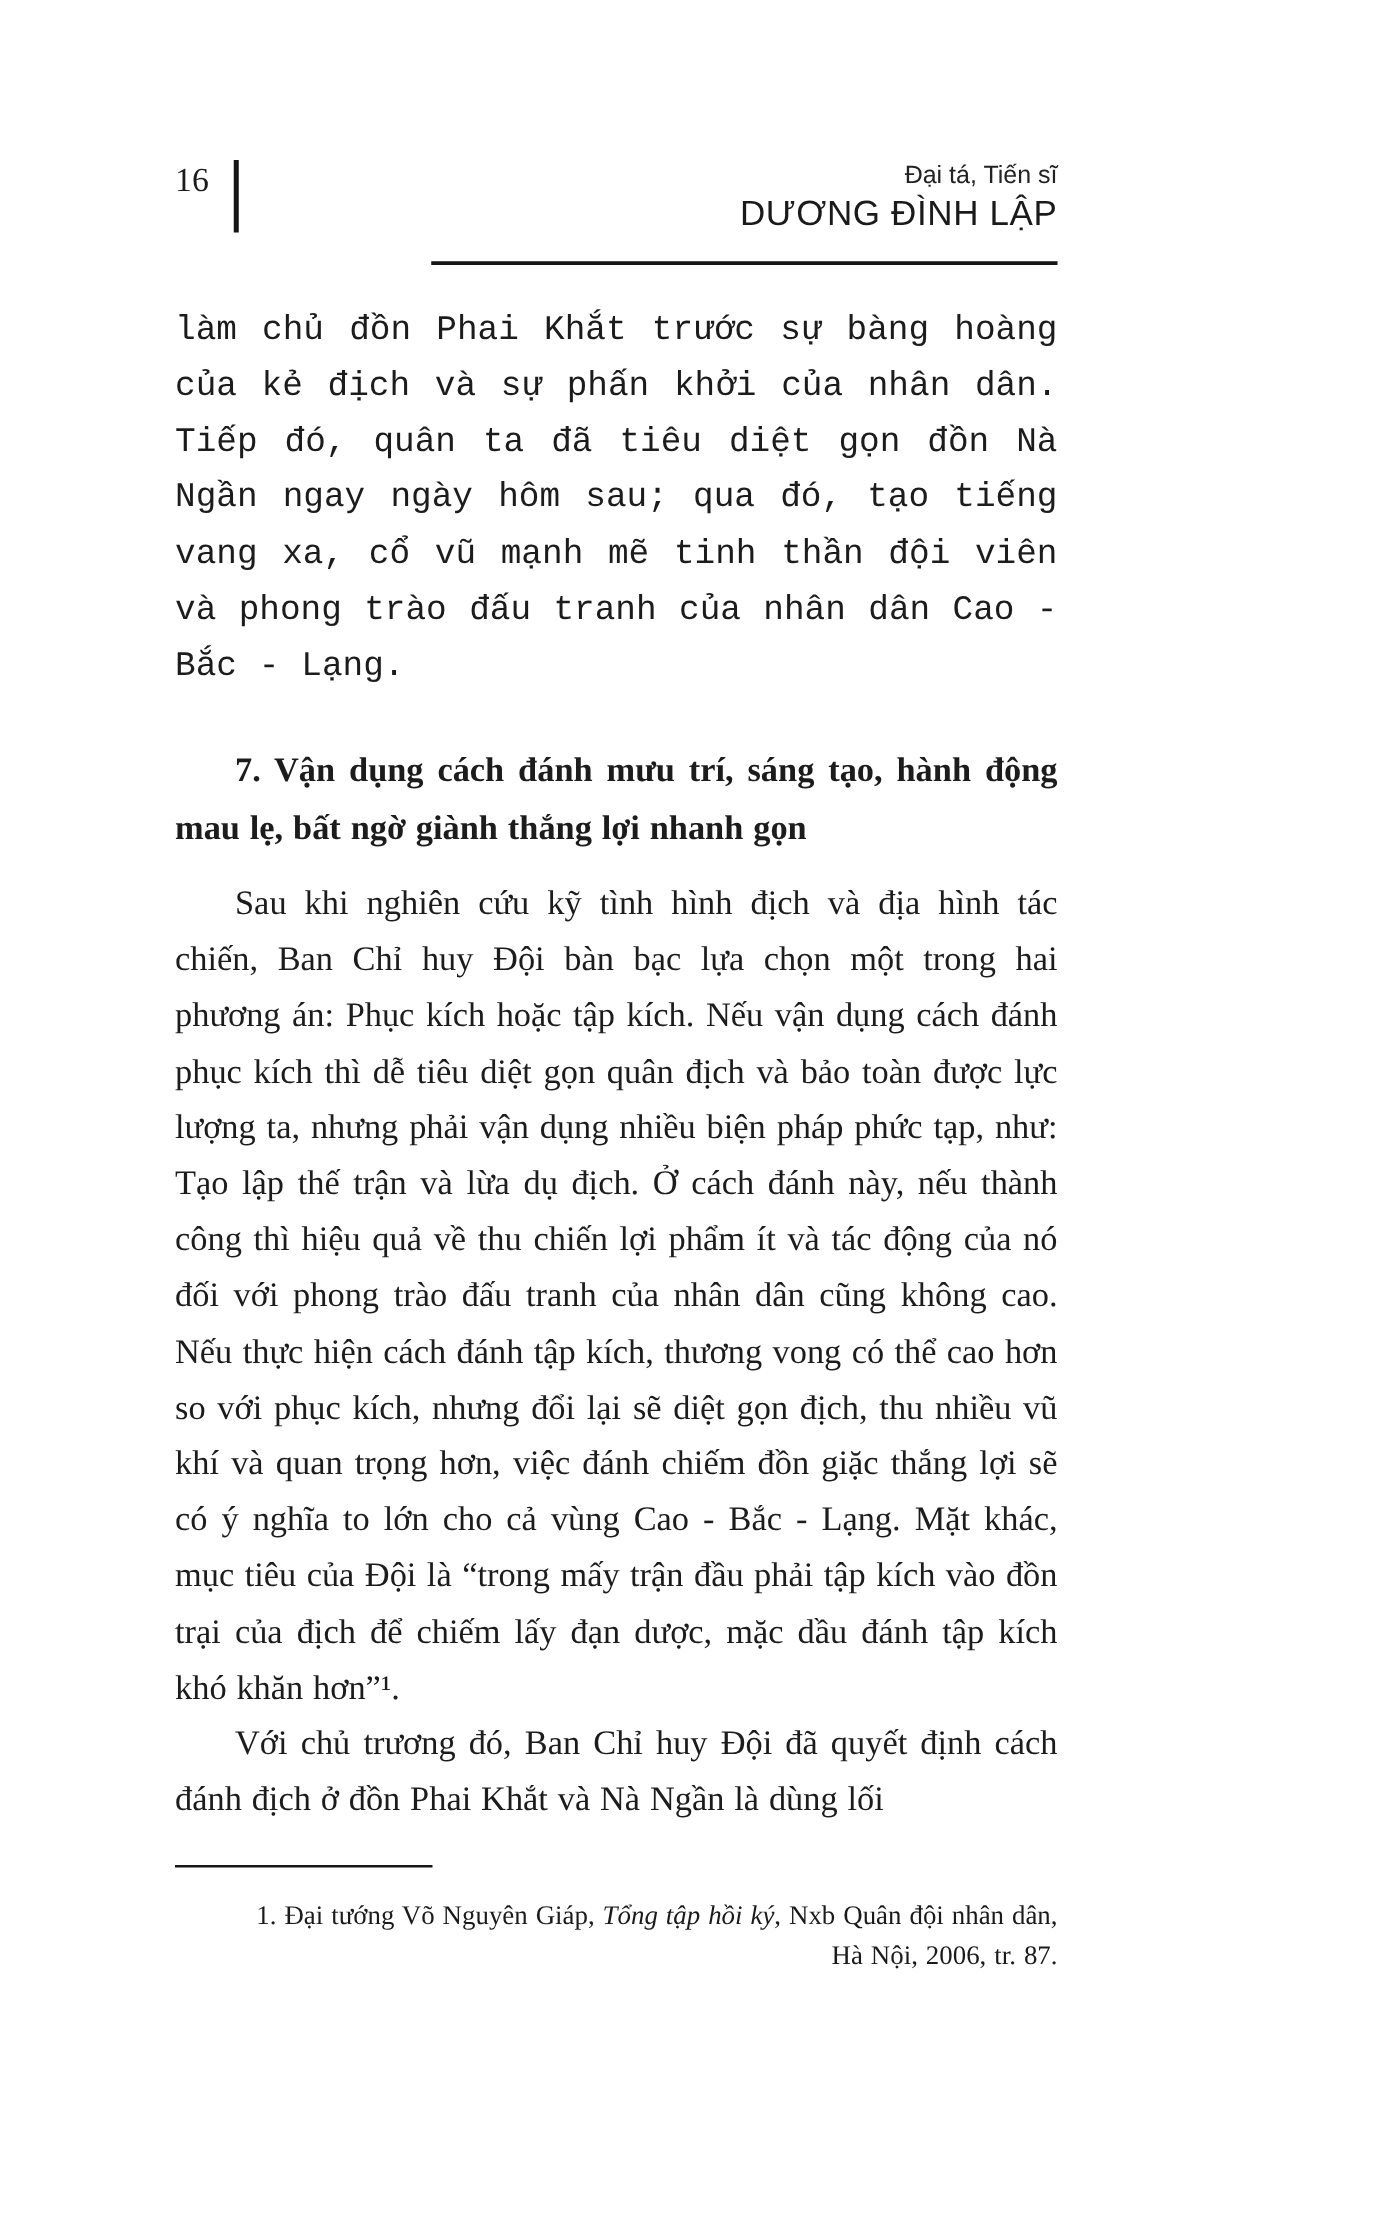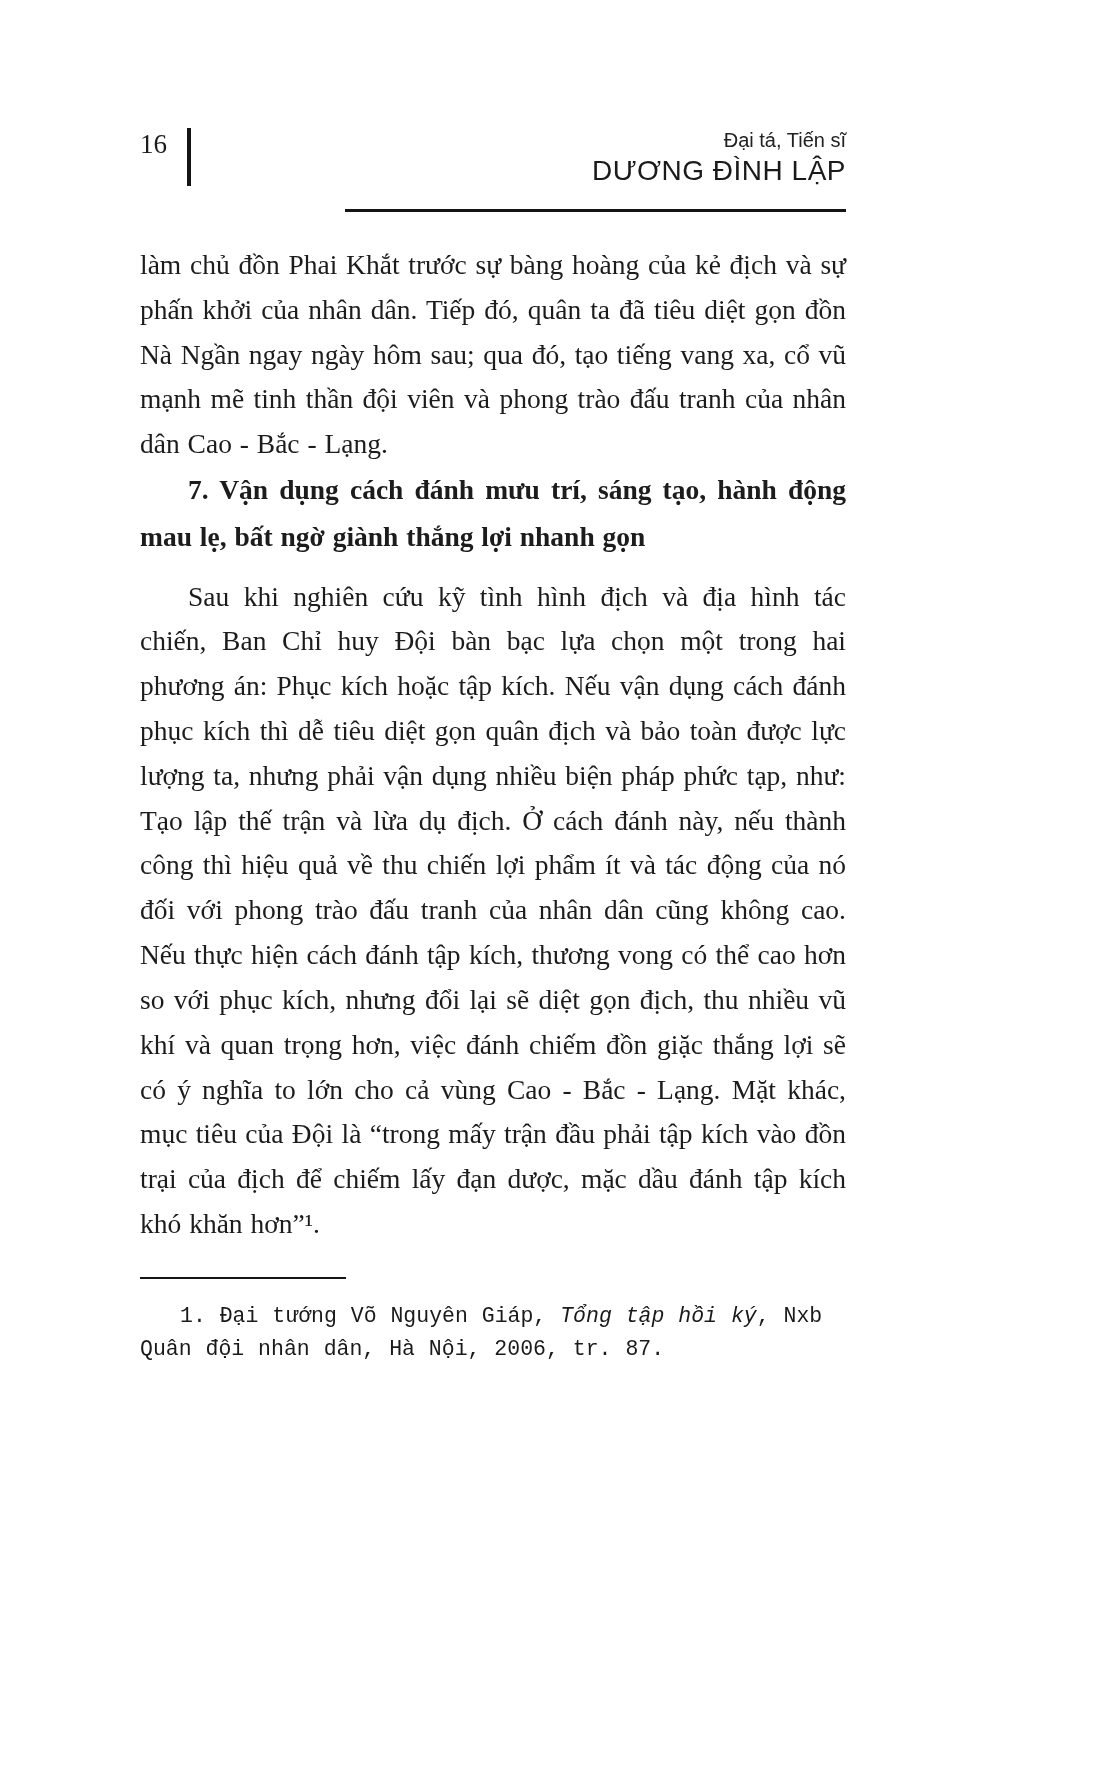--- a/index.html
+++ b/index.html
@@ -77,20 +77,22 @@
     word-spacing: 1px;
   }
   .para {
     margin: 0 0 0 0;
   }
   .para + .para,
   .para + .section-heading {
     margin-top: 0;
   }
   .para-first {
+    margin-bottom: 36px;
+    font-family: Liberation Mono, monospace;
   }
   .section-heading {
     font-weight: bold;
     text-indent: 48px;
     margin-bottom: 14px;
     line-height: 1.7;
   }
   .para-indent {
     text-indent: 48px;
   }
@@ -101,24 +103,24 @@
   .footnote-area {
     margin-top: 30px;
   }
   .footnote-rule {
     width: 206px;
     height: 2px;
     background: #151515;
     margin-bottom: 16px;
   }
   .footnote-text {
-    font-family: Liberation Mono, monospace;
+    font-family: Liberation Serif, serif;
     font-size: 21.5px;
     line-height: 1.5;
-    text-align: left;
+    text-align: right;
     text-indent: 40px;
     color: #1a1a1a;
   }
   .footnote-text .italic {
     font-style: italic;
   }
 </style>
 </head>
 <body>
 
@@ -138,20 +140,21 @@
   <div class="header-rule"></div>
 
   <div class="content">
 
     <p class="para para-first">làm chủ đồn Phai Khắt trước sự bàng hoàng của kẻ địch và sự phấn khởi của nhân dân. Tiếp đó, quân ta đã tiêu diệt gọn đồn Nà Ngần ngay ngày hôm sau; qua đó, tạo tiếng vang xa, cổ vũ mạnh mẽ tinh thần đội viên và phong trào đấu tranh của nhân dân Cao - Bắc - Lạng.</p>
 
     <p class="section-heading">7. Vận dụng cách đánh mưu trí, sáng tạo, hành động mau lẹ, bất ngờ giành thắng lợi nhanh gọn</p>
 
     <p class="para para-indent">Sau khi nghiên cứu kỹ tình hình địch và địa hình tác chiến, Ban Chỉ huy Đội bàn bạc lựa chọn một trong hai phương án: Phục kích hoặc tập kích. Nếu vận dụng cách đánh phục kích thì dễ tiêu diệt gọn quân địch và bảo toàn được lực lượng ta, nhưng phải vận dụng nhiều biện pháp phức tạp, như: Tạo lập thế trận và lừa dụ địch. Ở cách đánh này, nếu thành công thì hiệu quả về thu chiến lợi phẩm ít và tác động của nó đối với phong trào đấu tranh của nhân dân cũng không cao. Nếu thực hiện cách đánh tập kích, thương vong có thể cao hơn so với phục kích, nhưng đổi lại sẽ diệt gọn địch, thu nhiều vũ khí và quan trọng hơn, việc đánh chiếm đồn giặc thắng lợi sẽ có ý nghĩa to lớn cho cả vùng Cao - Bắc - Lạng. Mặt khác, mục tiêu của Đội là “trong mấy trận đầu phải tập kích vào đồn trại của địch để chiếm lấy đạn dược, mặc dầu đánh tập kích khó khăn hơn”¹.</p>
 
+    <p class="para para-indent para-gap">Với chủ trương đó, Ban Chỉ huy Đội đã quyết định cách đánh địch ở đồn Phai Khắt và Nà Ngần là dùng lối</p>
 
     <div class="footnote-area">
       <div class="footnote-rule"></div>
       <p class="footnote-text"><span>1. Đại tướng Võ Nguyên Giáp, </span><span class="italic">Tổng tập hồi ký</span><span>, Nxb Quân đội nhân dân, Hà Nội, 2006, tr. 87.</span></p>
     </div>
 
   </div>
 
 </div>
 

